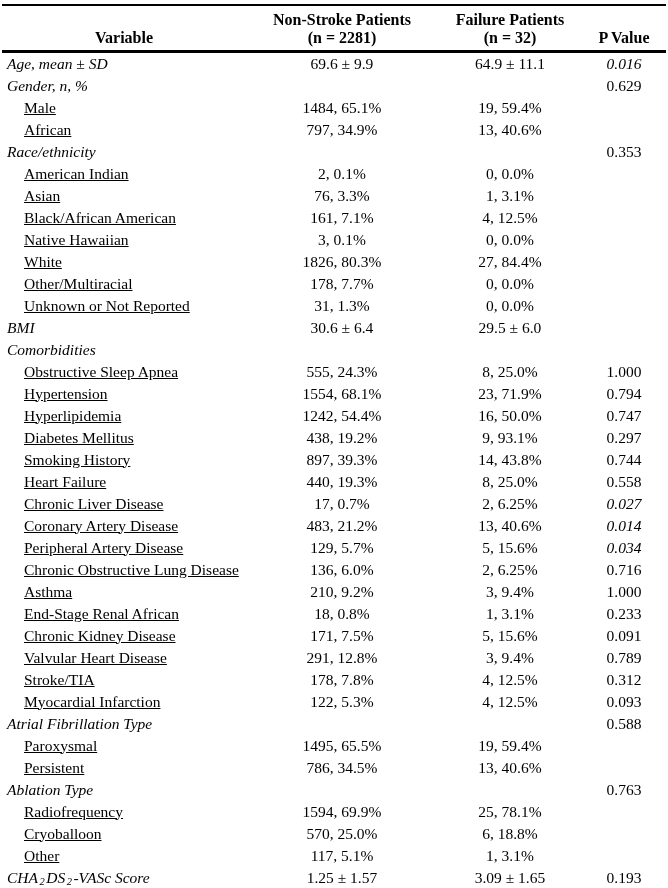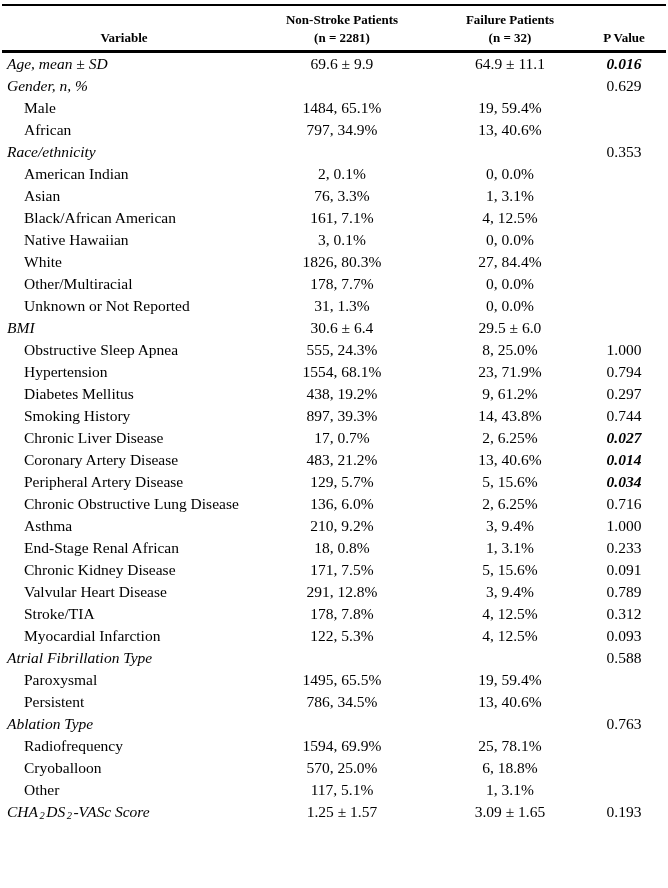--- a/index.html
+++ b/index.html
@@ -17,40 +17,40 @@
     table-layout: fixed;
     border-top: 2.5px solid #000;
   }
   col.c1 { width: 244px; }
   col.c2 { width: 192px; }
   col.c3 { width: 144px; }
   col.c4 { width: 84px; }
   thead tr { border-bottom: 3px solid #000; }
   thead th {
     font-weight: bold;
-    font-size: 13px;
+    font-size: 16px;
     line-height: 18px;
     vertical-align: bottom;
     padding: 4px 0 3px 0;
     text-align: center;
     height: 46px;
   }
   tbody td {
     font-size: 15.5px;
     height: 22px;
     line-height: 22px;
     padding: 0;
     white-space: nowrap;
     overflow: hidden;
   }
   td.label.cat { font-style: italic; padding-left: 5px; }
-  td.label.sub { padding-left: 22px; }
+  td.label.sub { padding-left: 22px; text-decoration: underline; }
   td.val { text-align: center; }
   td.pcell { text-align: center; }
-  td.pcell.sig { font-weight: bold; font-style: italic; text-align: center; }
+  td.pcell.sig { font-weight: normal; font-style: italic; text-align: center; }
   sub {
     font-size: 10.5px;
     line-height: 0;
     vertical-align: baseline;
     position: relative;
     top: 2.5px;
     margin: 0 1.5px;
   }
 </style>
 </head>
@@ -155,42 +155,60 @@
           <td class="val">0, 0.0%</td>
           <td class="pcell"></td>
         </tr>
         <tr>
           <td class="label cat">BMI</td>
           <td class="val">30.6 ± 6.4</td>
           <td class="val">29.5 ± 6.0</td>
           <td class="pcell"></td>
         </tr>
         <tr>
+          <td class="label cat">Comorbidities</td>
+          <td class="val"></td>
+          <td class="val"></td>
+          <td class="pcell"></td>
+        </tr>
+        <tr>
           <td class="label sub">Obstructive Sleep Apnea</td>
           <td class="val">555, 24.3%</td>
           <td class="val">8, 25.0%</td>
           <td class="pcell">1.000</td>
         </tr>
         <tr>
           <td class="label sub">Hypertension</td>
           <td class="val">1554, 68.1%</td>
           <td class="val">23, 71.9%</td>
           <td class="pcell">0.794</td>
         </tr>
         <tr>
+          <td class="label sub">Hyperlipidemia</td>
+          <td class="val">1242, 54.4%</td>
+          <td class="val">16, 50.0%</td>
+          <td class="pcell">0.747</td>
+        </tr>
+        <tr>
           <td class="label sub">Diabetes Mellitus</td>
           <td class="val">438, 19.2%</td>
-          <td class="val">9, 61.2%</td>
+          <td class="val">9, 93.1%</td>
           <td class="pcell">0.297</td>
         </tr>
         <tr>
           <td class="label sub">Smoking History</td>
           <td class="val">897, 39.3%</td>
           <td class="val">14, 43.8%</td>
           <td class="pcell">0.744</td>
+        </tr>
+        <tr>
+          <td class="label sub">Heart Failure</td>
+          <td class="val">440, 19.3%</td>
+          <td class="val">8, 25.0%</td>
+          <td class="pcell">0.558</td>
         </tr>
         <tr>
           <td class="label sub">Chronic Liver Disease</td>
           <td class="val">17, 0.7%</td>
           <td class="val">2, 6.25%</td>
           <td class="pcell sig">0.027</td>
         </tr>
         <tr>
           <td class="label sub">Coronary Artery Disease</td>
           <td class="val">483, 21.2%</td>

